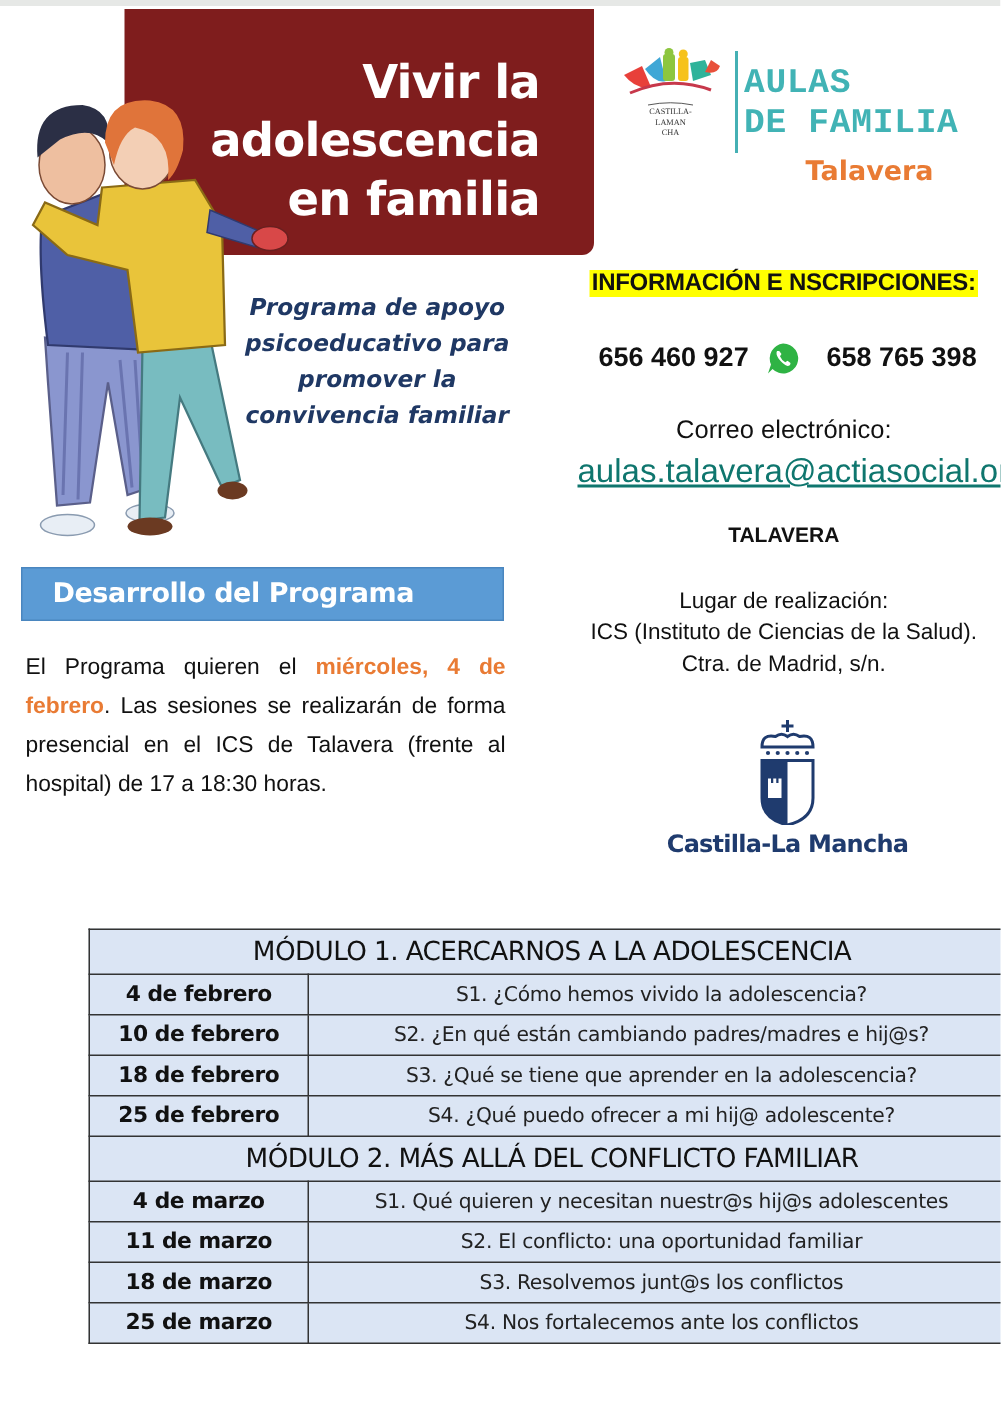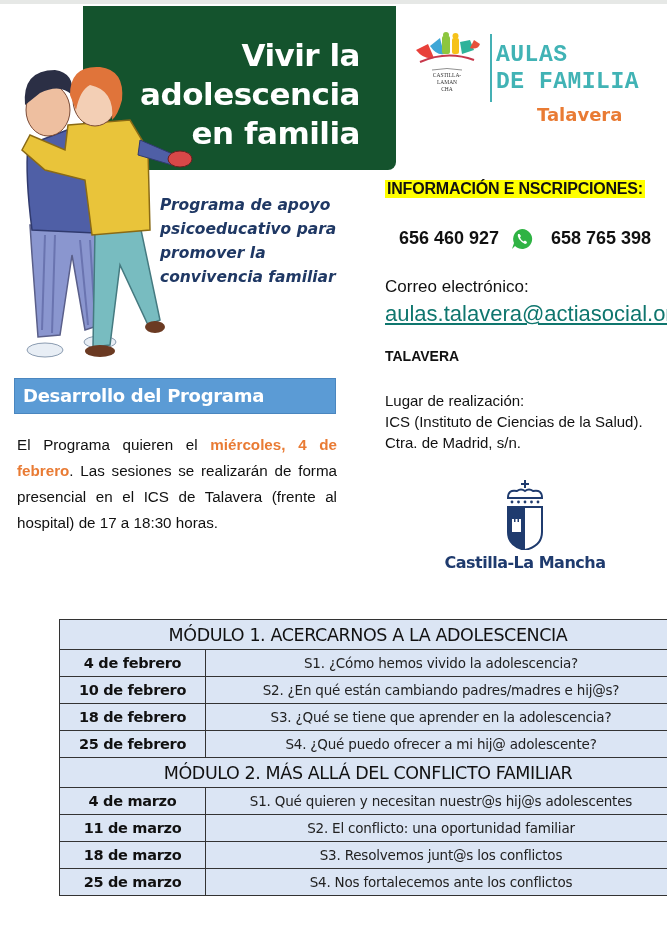--- a/index.html
+++ b/index.html
@@ -5,48 +5,48 @@
   * { box-sizing: border-box; margin: 0; padding: 0; }
   html, body { width: 667px; height: 946px; background: #ffffff; overflow: hidden; }
   body { position: relative; font-family: "Liberation Sans", "DejaVu Sans", sans-serif; color: #111; }
 
   
   .top-strip { position: absolute; left: 0; top: 0; width: 667px; height: 4px; background: #e6e8e6; }
 
   
   .banner {
     position: absolute; left: 83px; top: 6px; width: 313px; height: 164px;
-    background: #14532d; border-radius: 0 0 8px 0;
+    background: #7f1d1d; border-radius: 0 0 8px 0;
   }
   .banner-title {
     position: absolute; right: 36px; top: 30px;
     text-align: right; color: #ffffff; font-family: "DejaVu Sans", sans-serif;
     font-weight: bold; font-size: 31px; line-height: 39px; letter-spacing: -0.5px;
   }
 
   
   .illustration { position: absolute; left: 0; top: 55px; width: 200px; height: 315px; }
 
   
   .subtitle {
     position: absolute; left: 160px; top: 193px; width: 183px;
-    text-align: left; color: #1f3864; font-style: italic; font-weight: bold;
+    text-align: center; color: #1f3864; font-style: italic; font-weight: bold;
     font-size: 15.5px; line-height: 24px; font-family: "DejaVu Sans", sans-serif;
   }
 
   
   .logo-area { position: absolute; left: 412px; top: 30px; width: 245px; height: 95px; }
   .logo-emblem { position: absolute; left: 0; top: 0; width: 70px; height: 72px; }
   .logo-caption { position: absolute; left: 12px; top: 42px; width: 46px; text-align: center; font-size: 5.5px; line-height: 7px; color: #333; font-family: "Liberation Serif", serif; }
   .logo-divider { position: absolute; left: 78px; top: 4px; width: 2px; height: 68px; background: #45b0b4; }
   .logo-title { position: absolute; left: 84px; top: 12px; color: #41b3b5; font-weight: bold; font-size: 23px; line-height: 27px; font-family: Liberation Mono, monospace; letter-spacing: 0.5px; }
   .logo-city { position: absolute; left: 125px; top: 74px; color: #e97b34; font-weight: bold; font-size: 18px; font-family: "DejaVu Sans", sans-serif; }
 
   
-  .info { position: absolute; left: 385px; top: 180px; width: 275px; }
+  .info { position: absolute; left: 385px; top: 180px; width: 275px; text-align: center; }
   .info-head { display: inline-block; background: #ffff00; color: #111; font-weight: bold; font-size: 16px; padding: 0 2px; font-family: "Liberation Sans", sans-serif; letter-spacing: -0.2px; }
   .phones { position: absolute; left: 0; top: 48px; width: 275px; height: 24px; font-size: 18px; font-weight: bold; color: #111; }
   .phone1 { position: absolute; left: 14px; top: 0; }
   .phone2 { position: absolute; left: 166px; top: 0; }
   .wa-icon { position: absolute; left: 126px; top: 0; width: 22px; height: 22px; }
   .email-label { position: absolute; left: 0; top: 97px; width: 275px; font-size: 17px; color: #111; }
   .email-link { position: absolute; left: 0; top: 121px; width: 275px; font-size: 22px; color: #0f766e; text-decoration: underline; }
   .city-label { position: absolute; left: 0; top: 168px; width: 275px; font-size: 14px; font-weight: bold; color: #111; }
   .place-label { position: absolute; left: 0; top: 212px; width: 275px; font-size: 15px; font-weight: normal; color: #111; }
   .place-line1 { position: absolute; left: 0; top: 233px; width: 275px; font-size: 15px; color: #111; }
@@ -54,21 +54,21 @@
 
   
   .jccm { position: absolute; left: 440px; top: 480px; width: 170px; height: 95px; }
   .jccm-shield { position: absolute; left: 60px; top: 0; width: 50px; height: 70px; }
   .jccm-name { position: absolute; left: 0; top: 73px; width: 170px; text-align: center; font-size: 16px; font-weight: bold; color: #1f3b6e; font-family: "DejaVu Sans", sans-serif; letter-spacing: -0.5px; }
 
   
   .section-header {
     position: absolute; left: 14px; top: 378px; width: 322px; height: 36px;
     background: #5b9bd5; border: 1px solid #4a86bf; color: #ffffff;
-    font-size: 18px; font-weight: bold; line-height: 34px; padding-left: 8px;
+    font-size: 18px; font-weight: bold; line-height: 34px; padding-left: 20px;
     font-family: "DejaVu Sans", sans-serif; letter-spacing: -0.3px;
   }
 
   
   .body-text {
     position: absolute; left: 17px; top: 432px; width: 320px;
     font-size: 15.2px; line-height: 26px; text-align: justify; color: #111;
     font-family: "Liberation Sans", sans-serif;
   }
   .highlight { color: #e97b34; font-weight: bold; }

